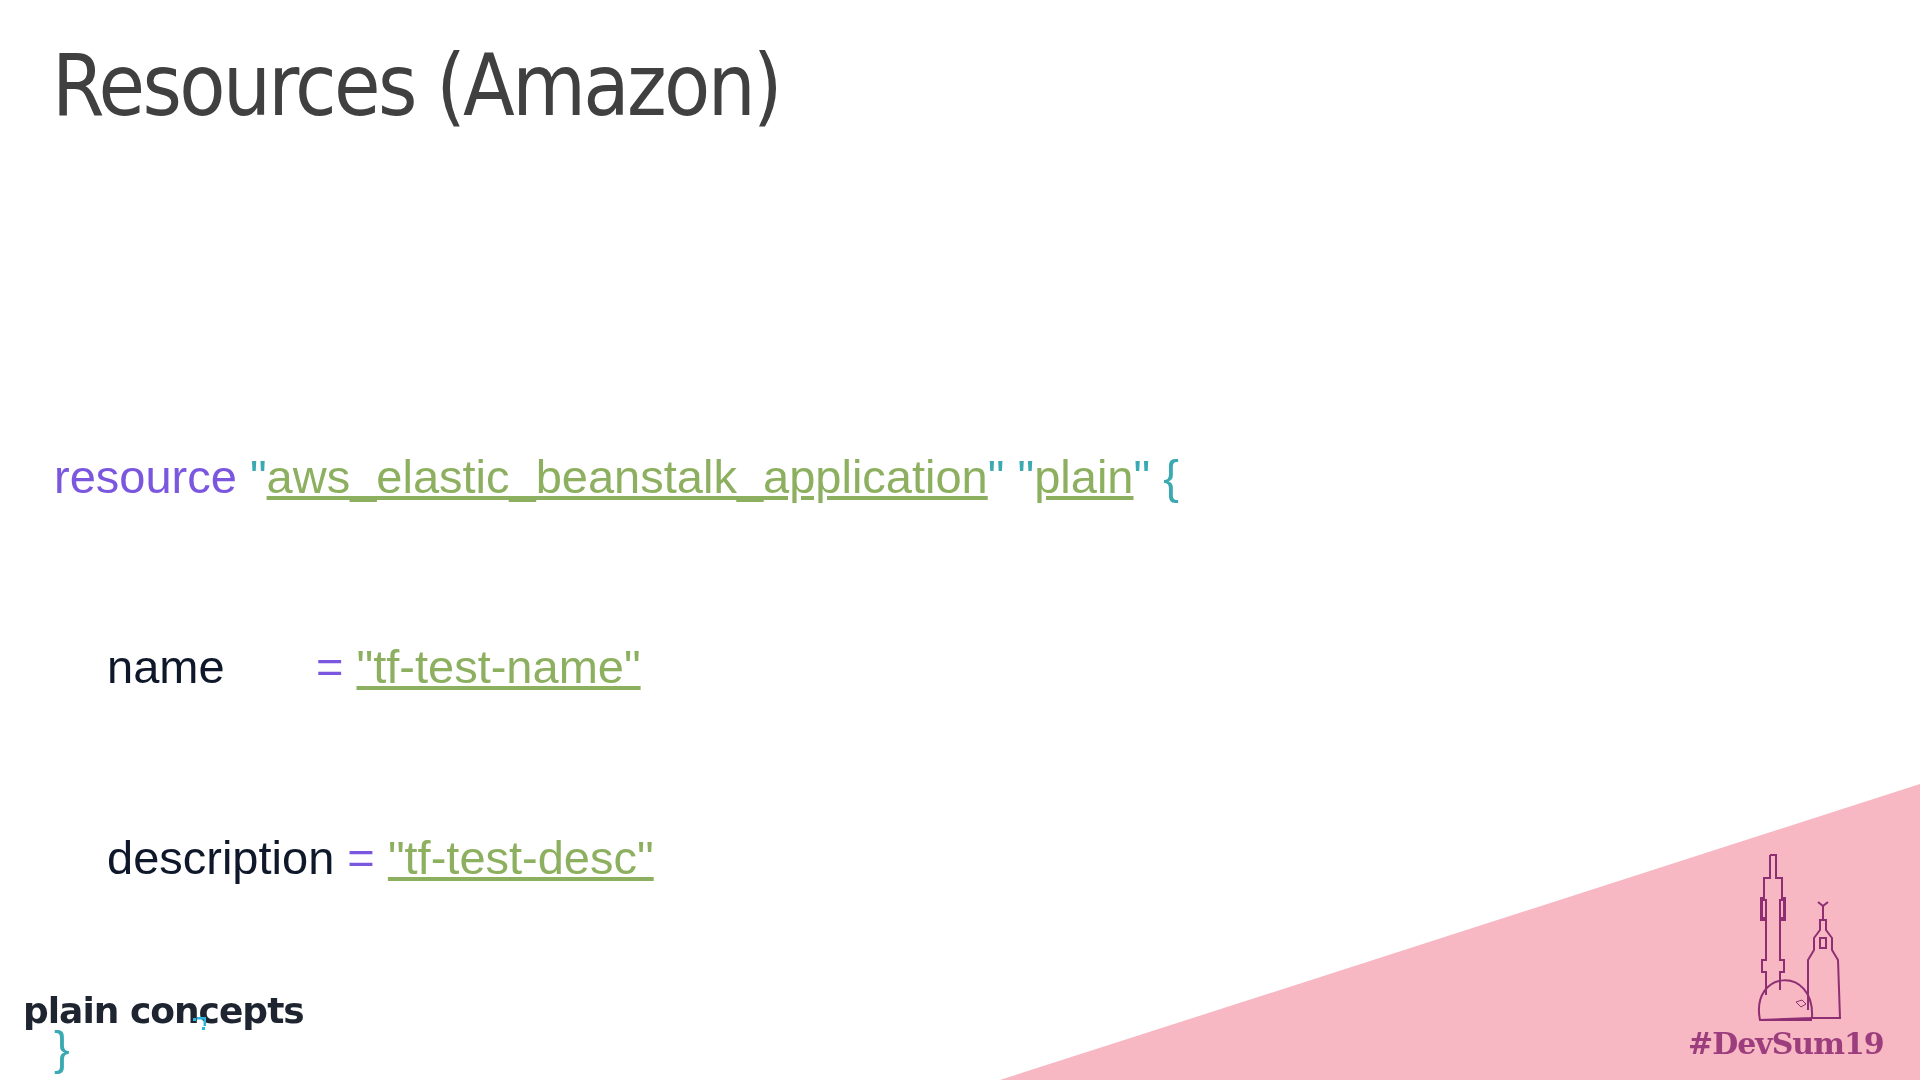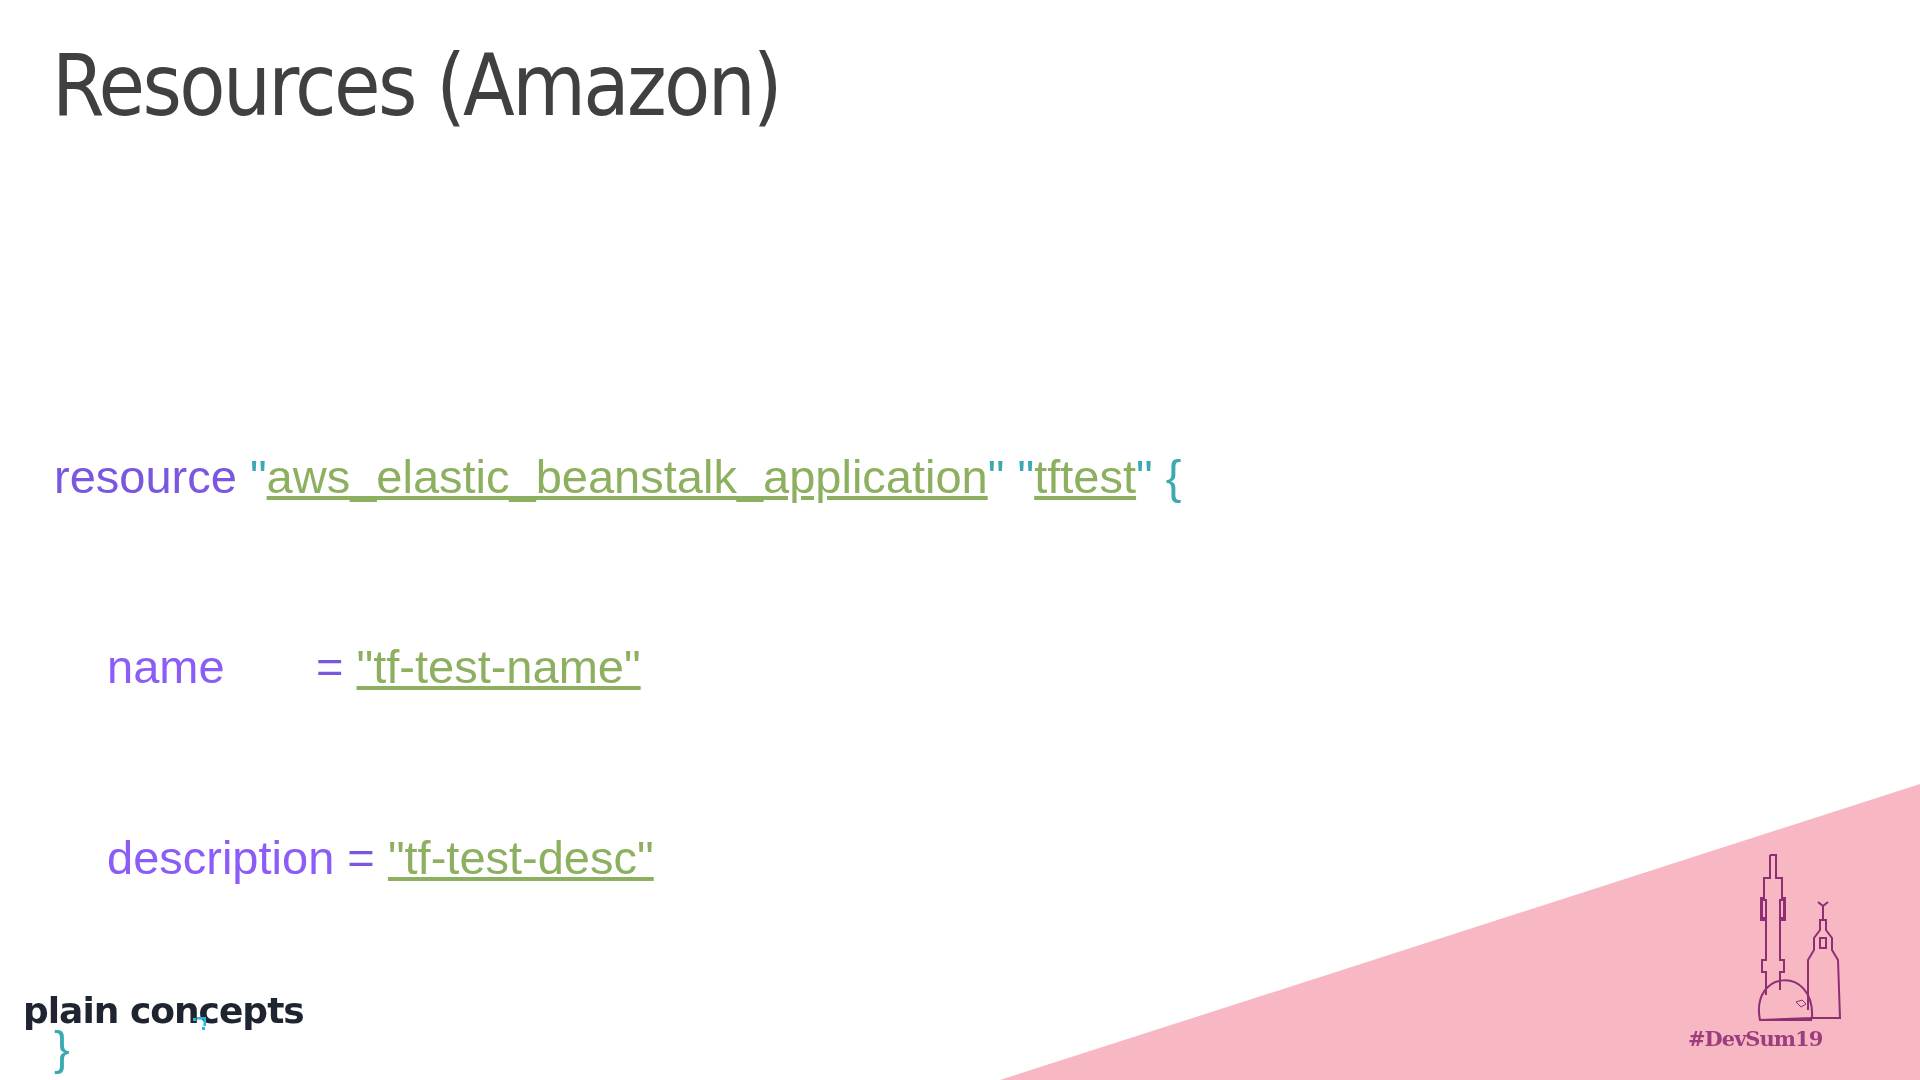--- a/index.html
+++ b/index.html
@@ -5,40 +5,40 @@
   html, body { margin:0; padding:0; }
   body { width:1920px; height:1080px; position:relative; overflow:hidden; background:#ffffff; font-family:"Liberation Sans", sans-serif; }
   .slide-title { position:absolute; left:52px; top:42px; font-family:"DejaVu Sans", sans-serif; font-weight:normal; font-size:86px; letter-spacing:-3px; color:#404040; line-height:1; transform:scaleX(0.88); transform-origin:left top; }
   .code { position:absolute; left:54px; top:254px; font-family:"Liberation Sans", sans-serif; font-size:47px; line-height:63.5px; white-space:pre; }
   .line { height:63.5px; }
   .indent { padding-left:53px; }
   .kw { color:#7b57df;margin-top:20px; }
   .str { color:#8db060;text-decoration:underline; }
   .q { color:#3aa9b1; }
   .brace { color:#3aa9b1; }
-  .attr { color:#8b5cf6; }
+  .attr { color:#0f172a; }
   .op { color:#7b57df; }
   .pink { position:absolute; left:0; top:0; width:1920px; height:1080px; }
   .logo { position:absolute; left:23px; top:990px; font-family:"DejaVu Sans", sans-serif; font-weight:bold; font-size:36px; color:#1e2530; letter-spacing:-1px; }
   .logo-mark { position:absolute; left:192px; top:1017px; width:14px; height:14px; }
   .skyline { position:absolute; left:1740px; top:850px; width:120px; height:180px; }
-  .hashtag { position:absolute; left:1688px; top:1026px; font-family:"DejaVu Serif", serif; font-weight:bold; font-size:21px; color:#9c3e7d; letter-spacing:-1px; }
+  .hashtag { position:absolute; left:1688px; top:1026px; font-family:"DejaVu Serif", serif; font-weight:bold; font-size:30px; color:#9c3e7d; letter-spacing:-1px; }
 </style>
 </head>
 <body>
 
 <svg class="pink" viewBox="0 0 1920 1080">
   <polygon points="1920,784 1920,1080 1000,1080" fill="#f7b7c3"></polygon>
 </svg>
 
 <div class="slide-title">Resources (Amazon)</div>
 
 <div class="code">
   
-  <div class="line"><span class="kw">resource</span> <span class="q">"</span><span class="str">aws_elastic_beanstalk_application</span><span class="q">"</span> <span class="q">"</span><span class="str">tftest</span><span class="q">"</span> <span class="brace">{</span></div>
+  <div class="line"><span class="kw">resource</span> <span class="q">"</span><span class="str">aws_elastic_beanstalk_application</span><span class="q">"</span> <span class="q">"</span><span class="str">plain</span><span class="q">"</span> <span class="brace">{</span></div>
   <div class="line indent"><span class="attr">name</span><span>       </span><span class="op">=</span> <span class="str">"tf-test-name"</span></div>
   <div class="line indent"><span class="attr">description</span><span> </span><span class="op">=</span> <span class="str">"tf-test-desc"</span></div>
   <div class="line"><span class="brace">}</span></div>
 
   
 
   
   
   
   

